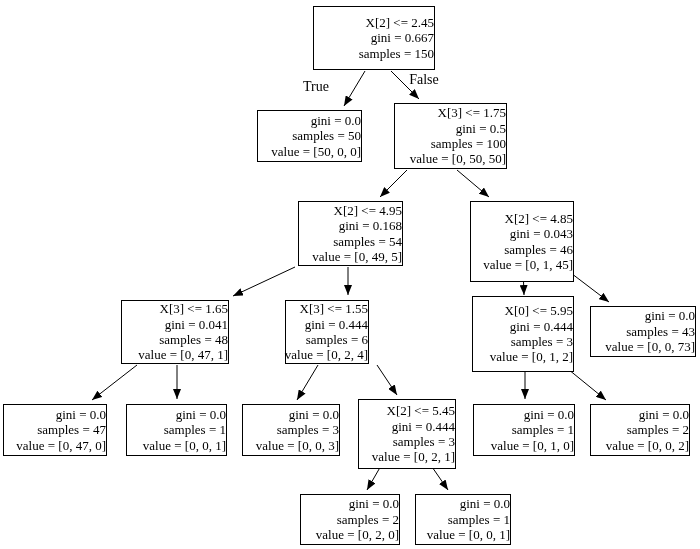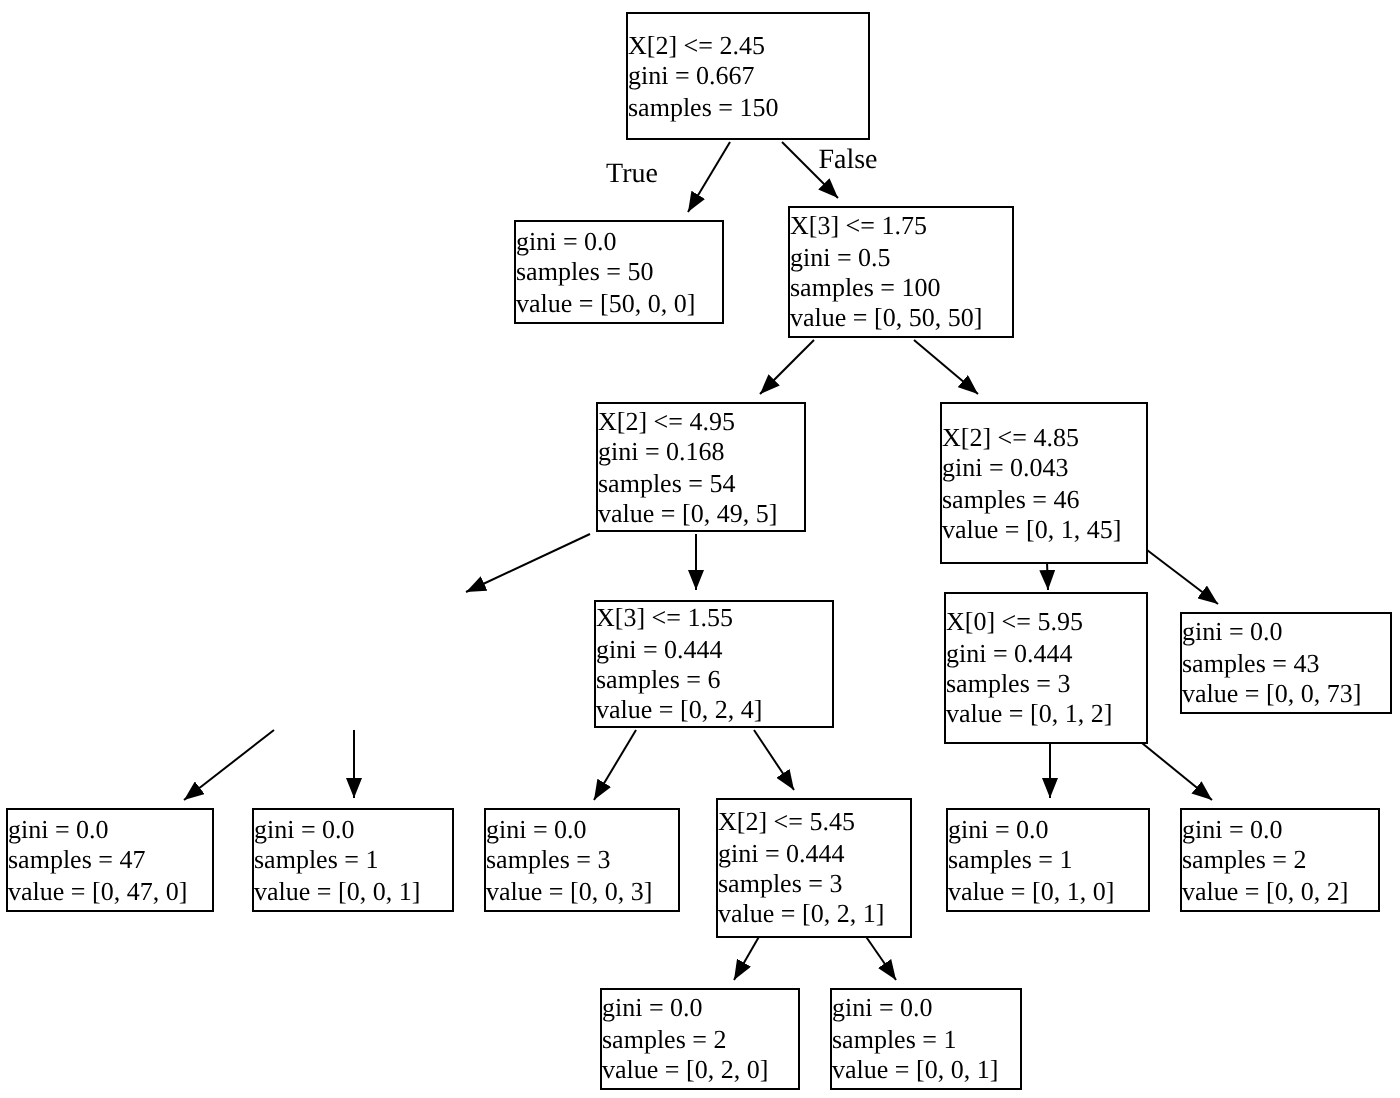--- a/index.html
+++ b/index.html
@@ -12,21 +12,21 @@
   }
   #edges{position:absolute;left:0;top:0;width:700px;height:549px;}
   .node{
     position:absolute;
     box-sizing:border-box;
     background:#ffffff;
     border:1px solid #000000;
     display:flex;
     flex-direction:column;
     justify-content:center;
-    align-items:flex-start;
+    align-items:flex-end;
     text-align:center;
     font-size:13px;
     line-height:15.4px;
     color:#000000;
     white-space:nowrap;
   }
   .edge-label{
     font-family:"Liberation Serif","DejaVu Serif",serif;
     font-size:14px;
     fill:#000000;
@@ -90,22 +90,28 @@
     <div>value = [0, 49, 5]</div>
   </div>
 
   <div class="node" style="left:470px;top:201px;width:104px;height:81px">
     <div>X[2] &lt;= 4.85</div>
     <div>gini = 0.043</div>
     <div>samples = 46</div>
     <div>value = [0, 1, 45]</div>
   </div>
 
+  <div class="node" style="left:121px;top:300px;width:108px;height:64px">
+    <div>X[3] &lt;= 1.65</div>
+    <div>gini = 0.041</div>
+    <div>samples = 48</div>
+    <div>value = [0, 47, 1]</div>
+  </div>
 
-  <div class="node" style="left:297px;top:300px;width:120px;height:64px">
+  <div class="node" style="left:285px;top:300px;width:84px;height:64px">
     <div>X[3] &lt;= 1.55</div>
     <div>gini = 0.444</div>
     <div>samples = 6</div>
     <div>value = [0, 2, 4]</div>
   </div>
 
   <div class="node" style="left:472px;top:296px;width:102px;height:76px">
     <div>X[0] &lt;= 5.95</div>
     <div>gini = 0.444</div>
     <div>samples = 3</div>

